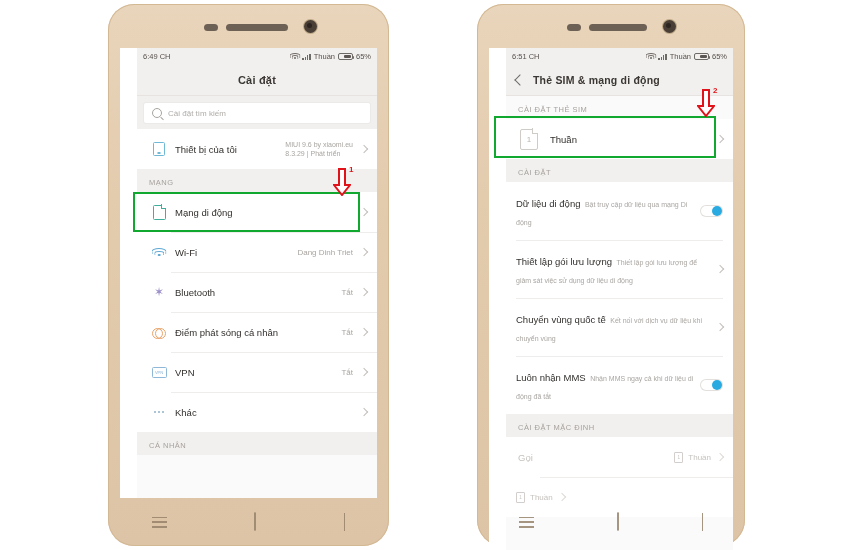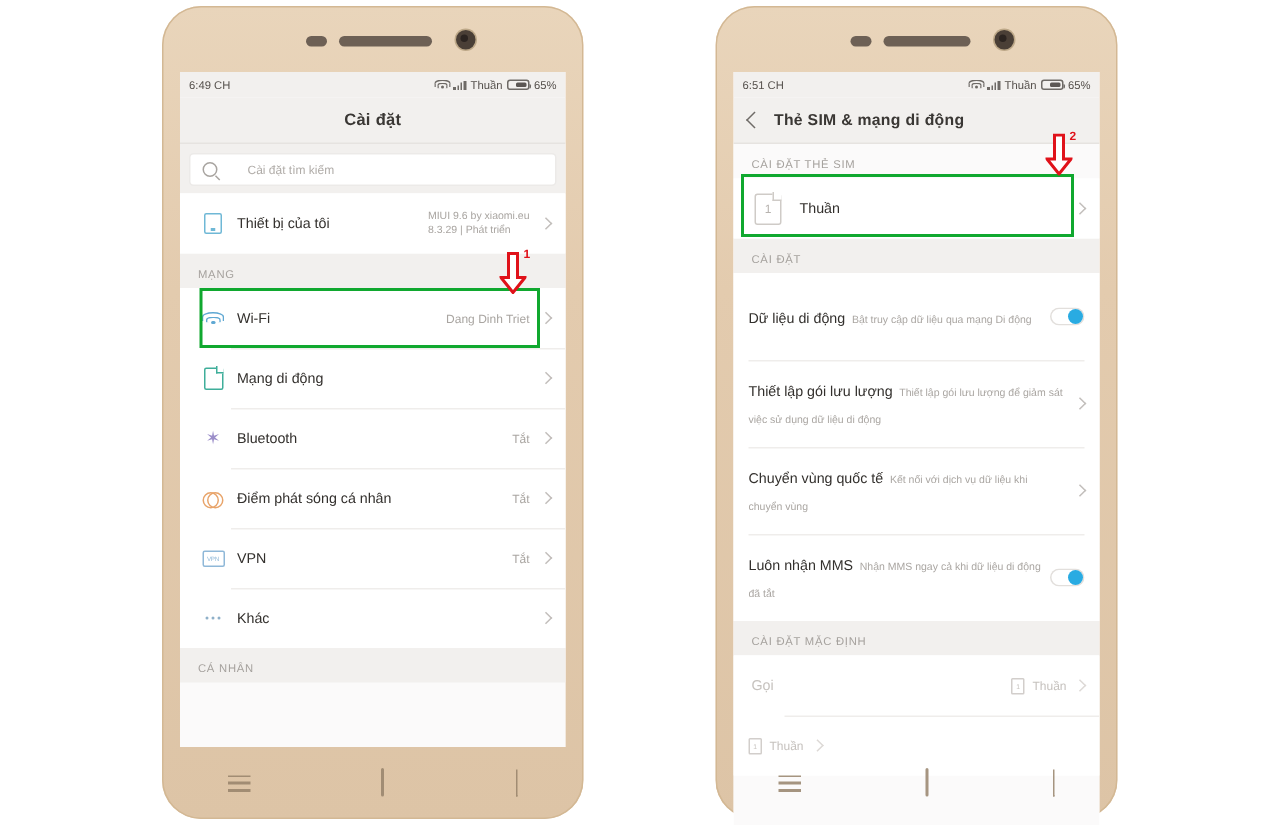--- a/index.html
+++ b/index.html
@@ -17,21 +17,21 @@
   .phone.right{left:477px;width:268px;}
 
   .notchbar{position:absolute;left:0;right:0;top:0;height:44px;}
   .sensor{position:absolute;top:20px;width:14px;height:7px;border-radius:4px;background:#6d6055;}
   .speaker{position:absolute;top:20px;height:7px;border-radius:4px;background:#6d6055;}
   .camera{position:absolute;top:16px;width:13px;height:13px;border-radius:50%;
     background:#4a3f36;box-shadow:0 0 0 1px #bda888;}
   .camera::after{content:"";position:absolute;left:3px;top:3px;width:5px;height:5px;
     border-radius:50%;background:#2b2420;}
 
-  .screen{position:absolute;left:12px;right:12px;background:#ffffff;overflow:hidden;}
+  .screen{position:absolute;left:12px;right:12px;background:#ffffff;overflow:hidden;padding-left:17px;}
   .phone.left .screen{top:44px;height:450px;}
   .phone.right .screen{top:44px;height:510px;}
 
   .navbar{position:absolute;left:0;right:0;bottom:0;height:48px;display:flex;
     align-items:center;justify-content:space-around;}
   .navbar .nav-ico{color:#8c7a64;opacity:.85;}
   .nav-menu{width:15px;height:11px;display:flex;flex-direction:column;justify-content:space-between;}
   .nav-menu i{display:block;height:1.6px;background:#9b8straight;}
   .nav-menu i{background:#97836b;}
   .nav-home{width:13px;height:13px;border:1.8px solid #97836b;border-radius:2.5px;}
@@ -70,21 +70,21 @@
   .pghead .title{font-size:11px;color:#3a3734;font-weight:600;letter-spacing:.2px;}
   .backchev{width:7px;height:7px;border-left:1.5px solid #6f6b67;border-bottom:1.5px solid #6f6b67;
     transform:rotate(45deg);margin-left:10px;margin-right:9px;}
   .pghead.left .title{font-size:10.5px;}
 
   
   .body{background:#fbfafa;height:100%;}
 
   .searchwrap{padding:7px 7px 6px 7px;background:#f2f0ee;}
   .search{height:20px;background:#ffffff;border-radius:2px;display:flex;align-items:center;
-    padding:0 8px;gap:20px;box-shadow:0 0 0 1px #eceaE8;}
+    padding:0 8px;gap:6px;box-shadow:0 0 0 1px #eceaE8;}
   .ico-search{width:8px;height:8px;border:1.2px solid #a8a4a0;border-radius:50%;position:relative;
     flex:none;}
   .ico-search::after{content:"";position:absolute;right:-3px;bottom:-2px;width:4px;height:1.2px;
     background:#a8a4a0;transform:rotate(45deg);}
   .search .ph{font-size:8px;color:#b0aca8;}
 
   .grouphdr{font-size:7.5px;color:#a5a19d;letter-spacing:.5px;padding:9px 12px 5px 12px;
     background:#fbfafa;}
   .grouphdr.band{background:#f2f0ee;}
 
@@ -231,36 +231,36 @@
             </span>
             <span class="chev"></span>
           </div>
         </div>
 
         <div class="grouphdr band">MẠNG</div>
 
         <div class="list">
           <div class="row">
             <span class="rico">
+                <span class="ic-sim"></span>
+              </span>
+            <span class="rlabel">Mạng di động</span>
+            <span class="rval"></span>
+            <span class="chev"></span>
+          </div>
+          <div class="row">
+            <span class="rico">
                 <span class="ic-wifi2">
                   <span></span>
                   <span></span>
                   <span></span>
                 </span>
               </span>
             <span class="rlabel">Wi-Fi</span>
             <span class="rval">Dang Dinh Triet</span>
-            <span class="chev"></span>
-          </div>
-          <div class="row">
-            <span class="rico">
-                <span class="ic-sim"></span>
-              </span>
-            <span class="rlabel">Mạng di động</span>
-            <span class="rval"></span>
             <span class="chev"></span>
           </div>
           <div class="row">
             <span class="rico">
                 <span class="ic-bt"></span>
               </span>
             <span class="rlabel">Bluetooth</span>
             <span class="rval">Tắt</span>
             <span class="chev"></span>
           </div>

